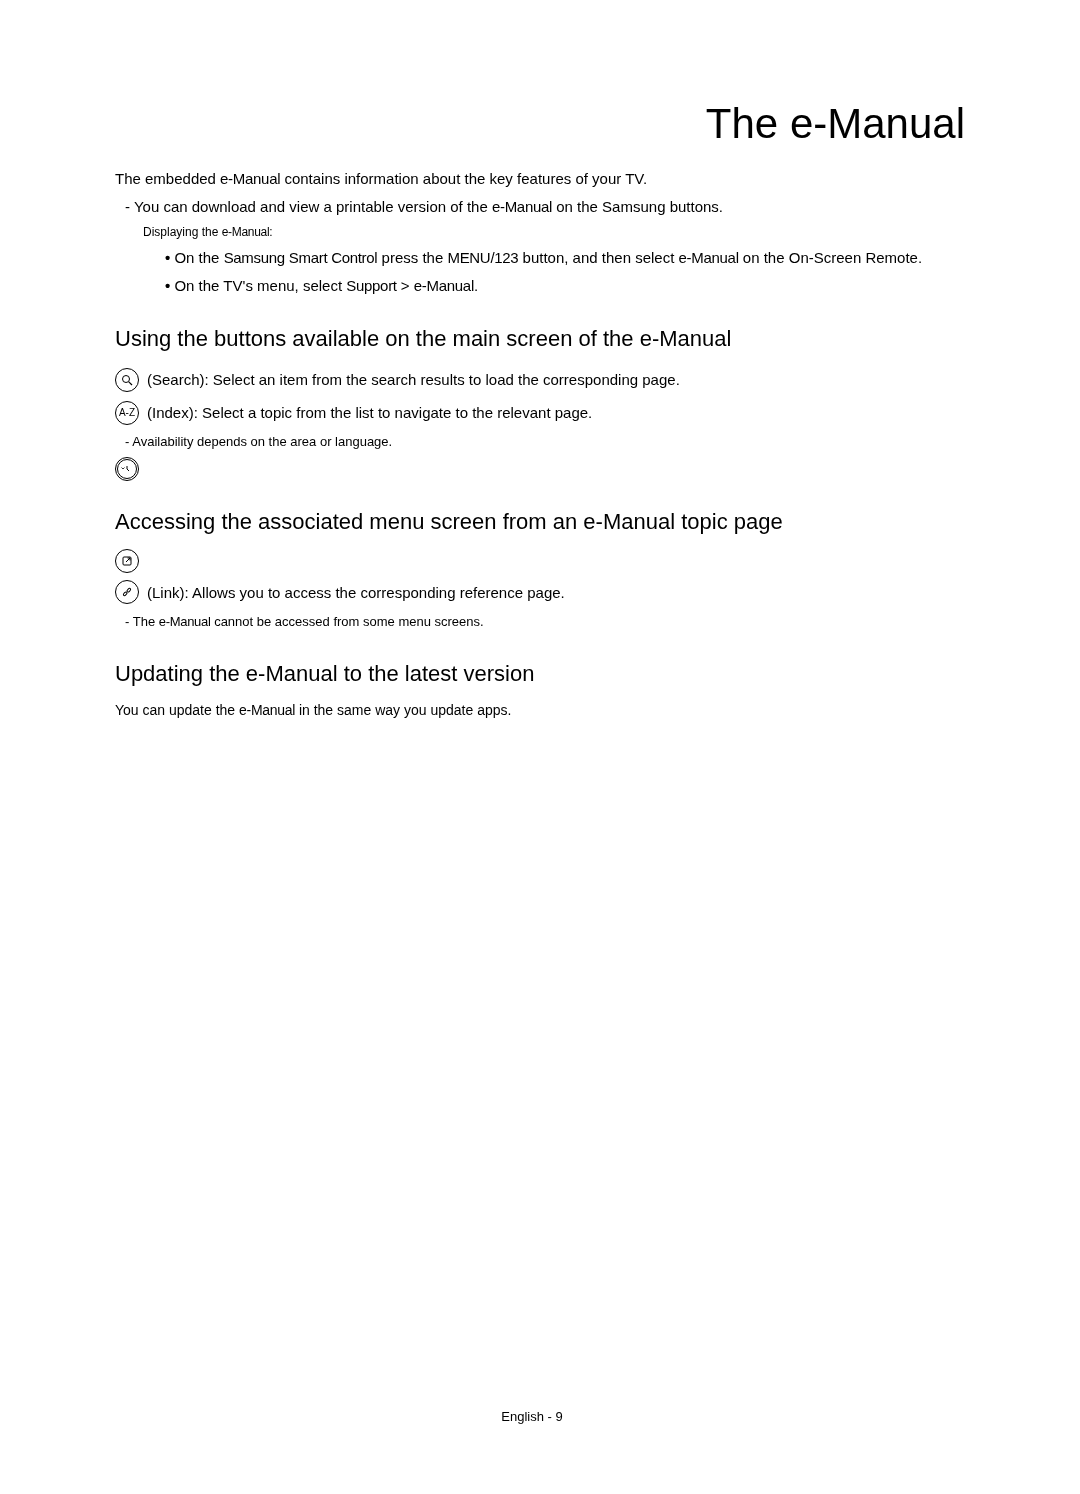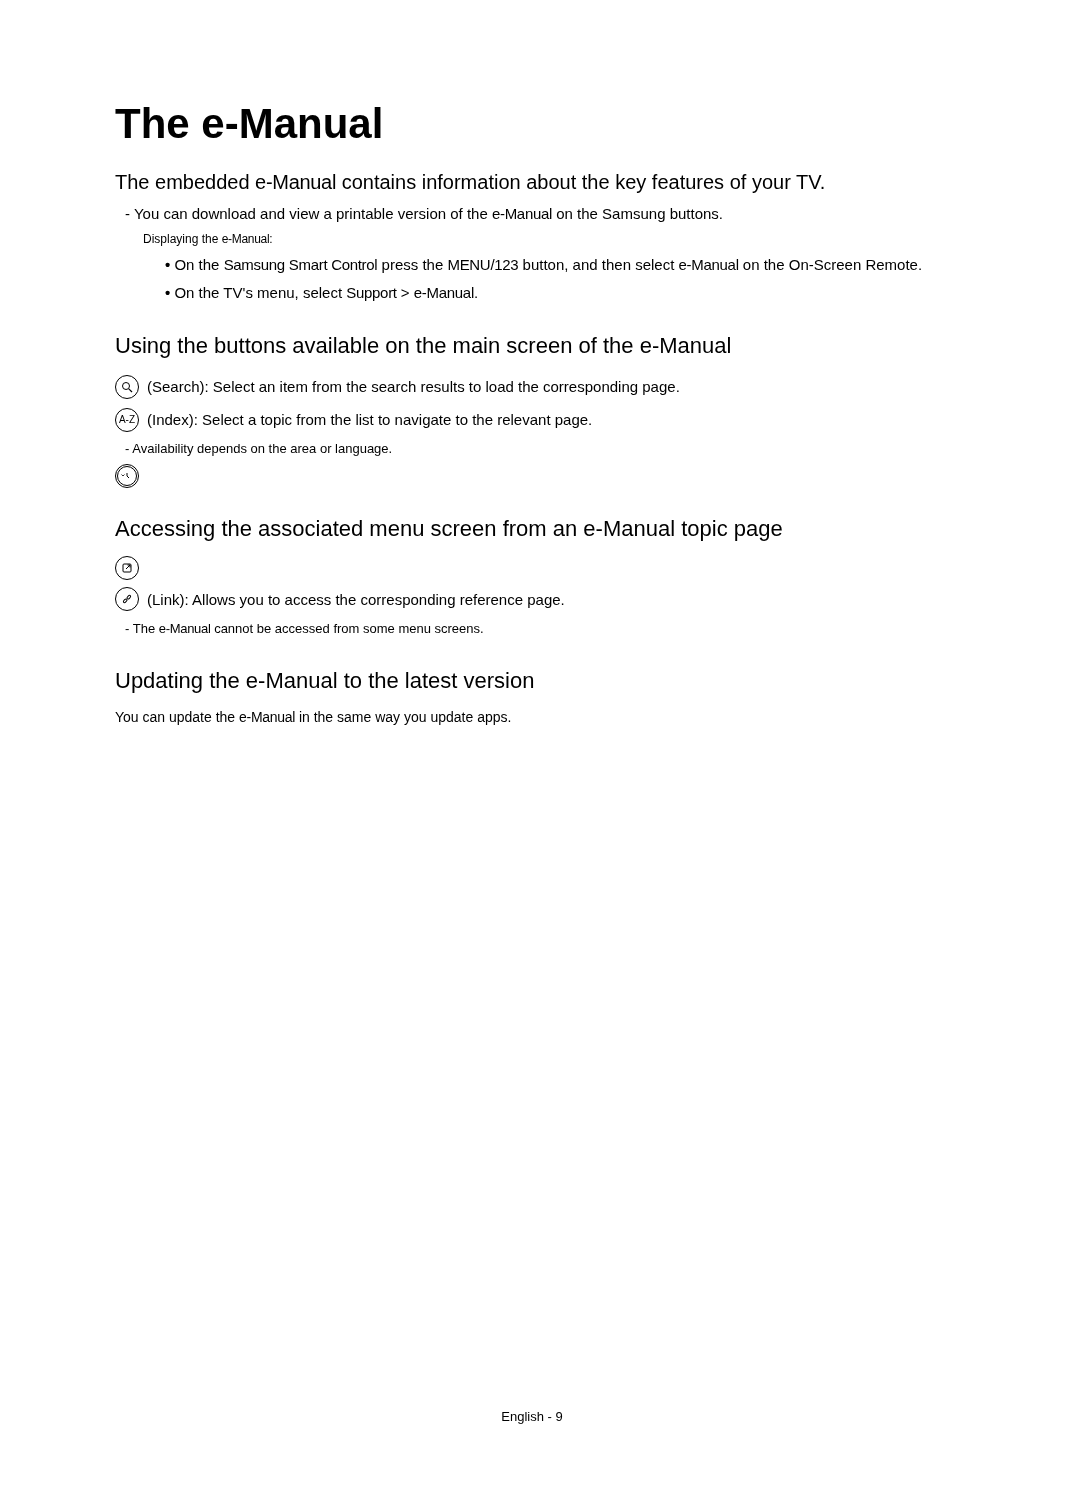--- a/index.html
+++ b/index.html
@@ -11,31 +11,32 @@
       width: 1080px;
       height: 1494px;
       background: #ffffff;
       font-family: Arial, Helvetica, sans-serif;
       color: #000000;
       padding: 100px 115px 60px 115px;
       position: relative;
     }
     h1 {
       font-size: 42px;
-      font-weight: bold;
+      font-weight: normal;
       margin-bottom: 20px;
+      text-align: right;
     }
     h2 {
       font-size: 22px;
       font-weight: normal;
       margin-top: 28px;
       margin-bottom: 14px;
     }
     .body-text {
-      font-size: 20px;
+      font-size: 15px;
       line-height: 1.4;
       margin-bottom: 6px;
     }
     .dash-item {
       font-size: 15px;
       line-height: 1.6;
       margin-left: 10px;
       padding-left: 18px;
       text-indent: -18px;
       margin-bottom: 4px;

